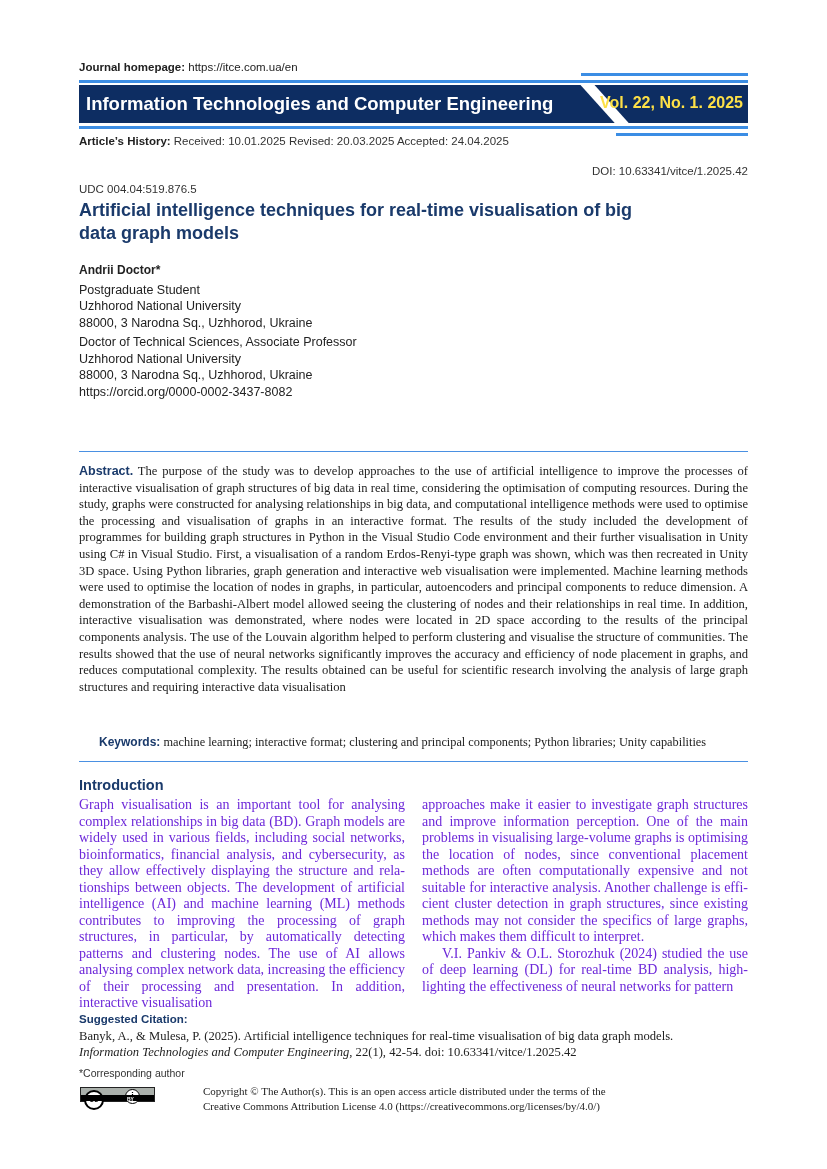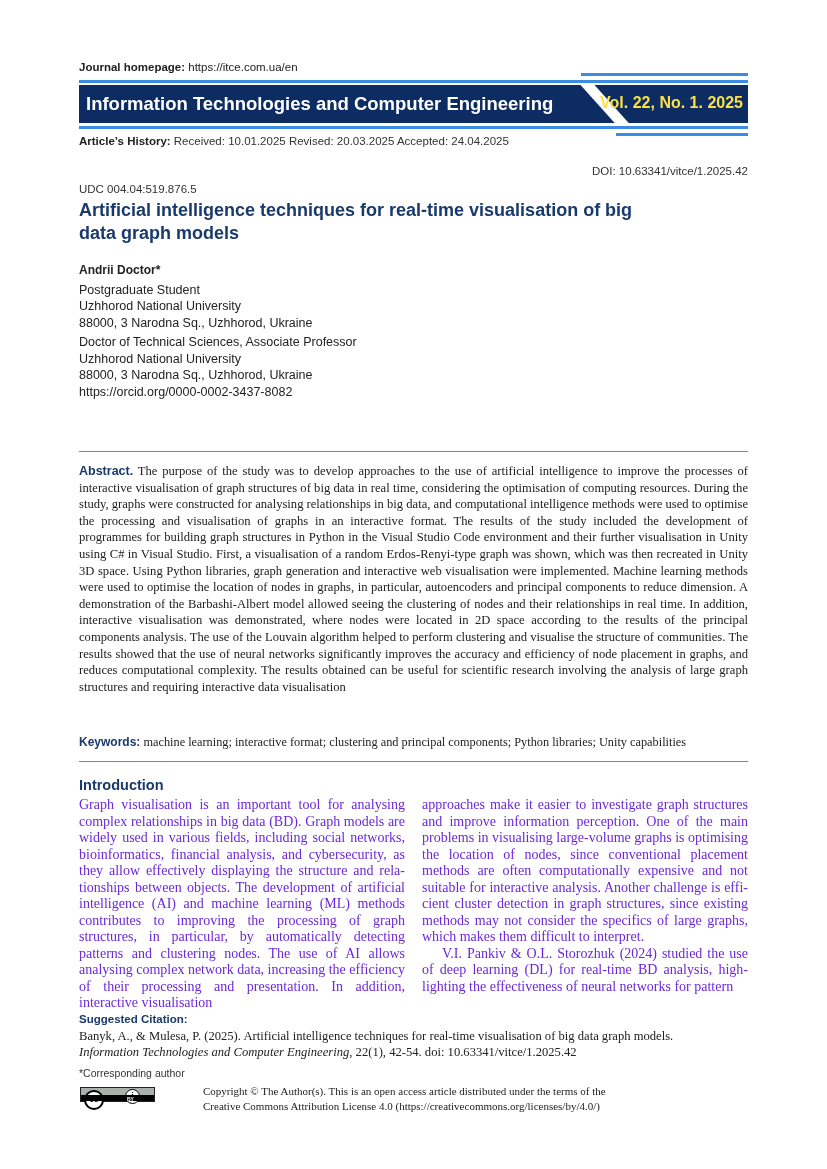--- a/index.html
+++ b/index.html
@@ -33,21 +33,21 @@
     .author-block { margin-bottom: 3px; }
 
     .divider { position: absolute; left: 79px; width: 669px; height: 1px; background: #4a90e2; }
     .div1 { top: 451px; }
     .div2 { top: 761px; }
 
     .abstract { position: absolute; left: 79px; top: 463px; width: 669px; font-family: "Liberation Serif", serif; font-size: 12.6px; line-height: 16.6px; text-align: justify; color: #222; }
     .abstract .lbl { font-family: "Liberation Sans", sans-serif; font-weight: 700; color: #1a3a6b; font-size: 12.5px; }
 
     .keywords { position: absolute; left: 79px; top: 735px; width: 669px; font-family: "Liberation Serif", serif; font-size: 12.3px; color: #222; white-space: nowrap; }
-    .keywords .lbl { font-family: "Liberation Sans", sans-serif; font-weight: 700; color: #1a3a6b; font-size: 12px; }
+    .keywords .lbl { font-family: "Liberation Sans", sans-serif; font-weight: 700; color: #1a3a6b; font-size: 12px; margin-left: 20px; }
 
     .intro-h { position: absolute; left: 79px; top: 777px; font-size: 14.5px; font-weight: 700; color: #1a3a6b; }
 
     .col { position: absolute; top: 797px; width: 326px; font-family: "Liberation Serif", serif; font-size: 14px; line-height: 16.5px; text-align: justify; color: #6d28d9; hyphens: manual; }
     .col-left { left: 79px; }
     .col-right { left: 422px; }
     .col p.indent { text-indent: 20px; }
 
     .cit-h { position: absolute; left: 79px; top: 1013px; font-size: 11.5px; font-weight: 700; color: #1a3a6b; }
     .cit { position: absolute; left: 79px; top: 1028px; width: 669px; font-family: "Liberation Serif", serif; font-size: 12.6px; line-height: 16px; text-align: justify; color: #222; }

